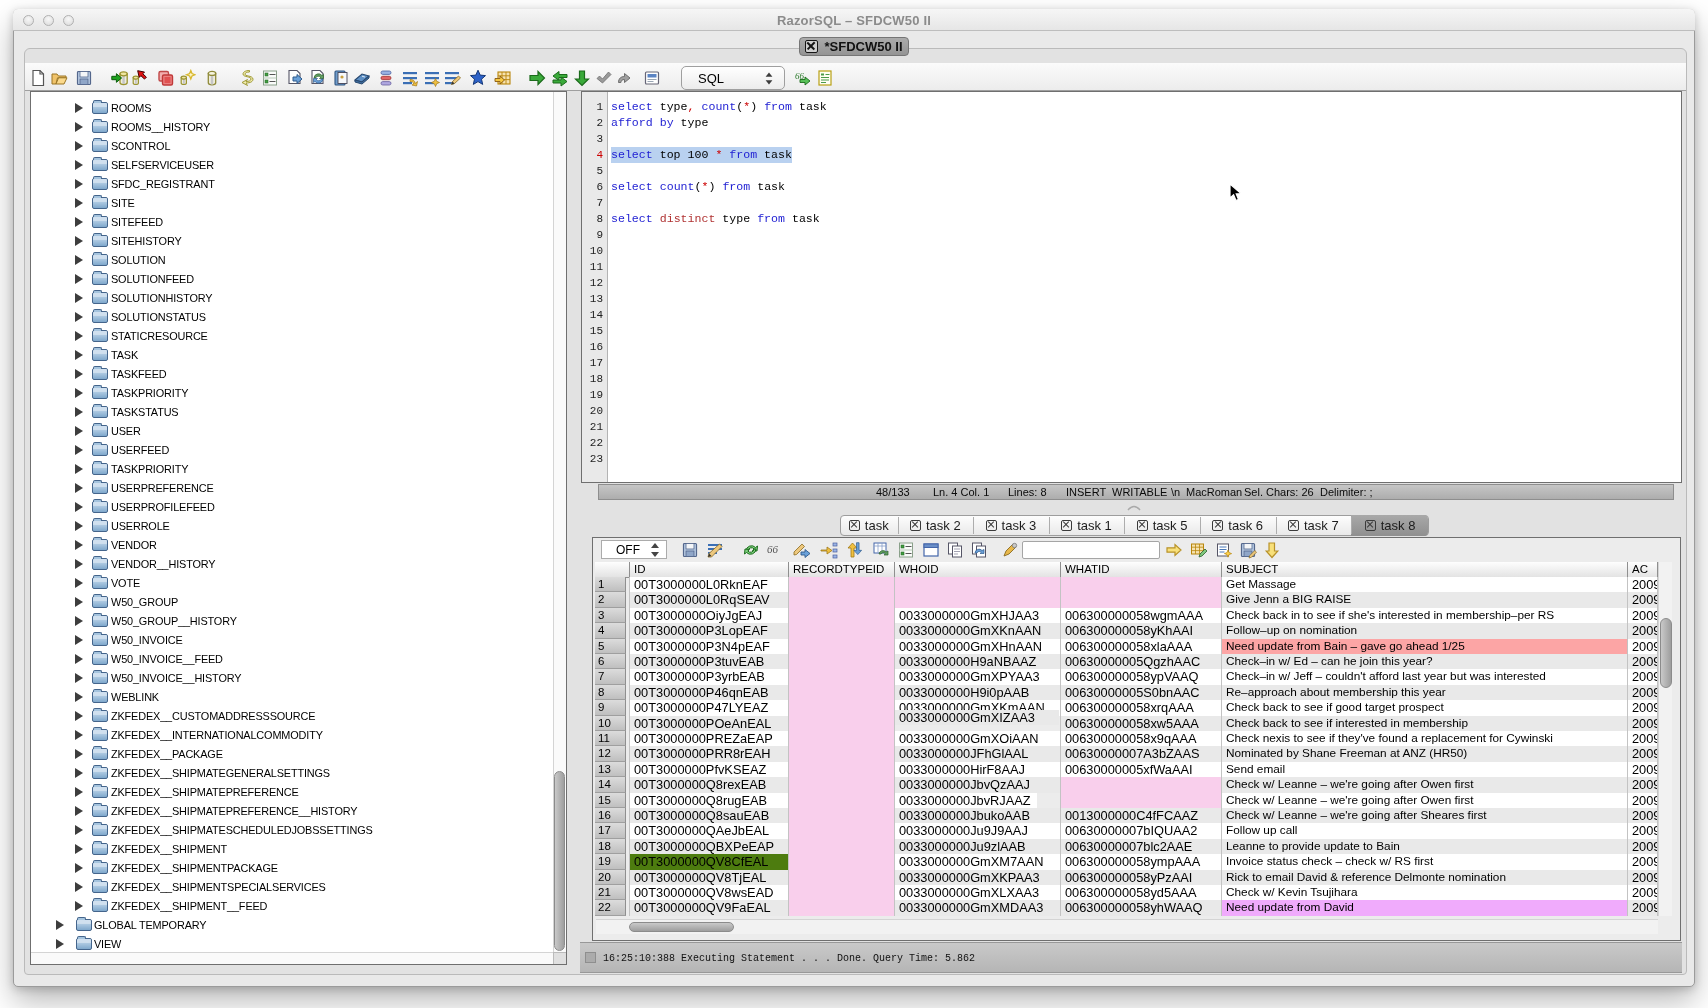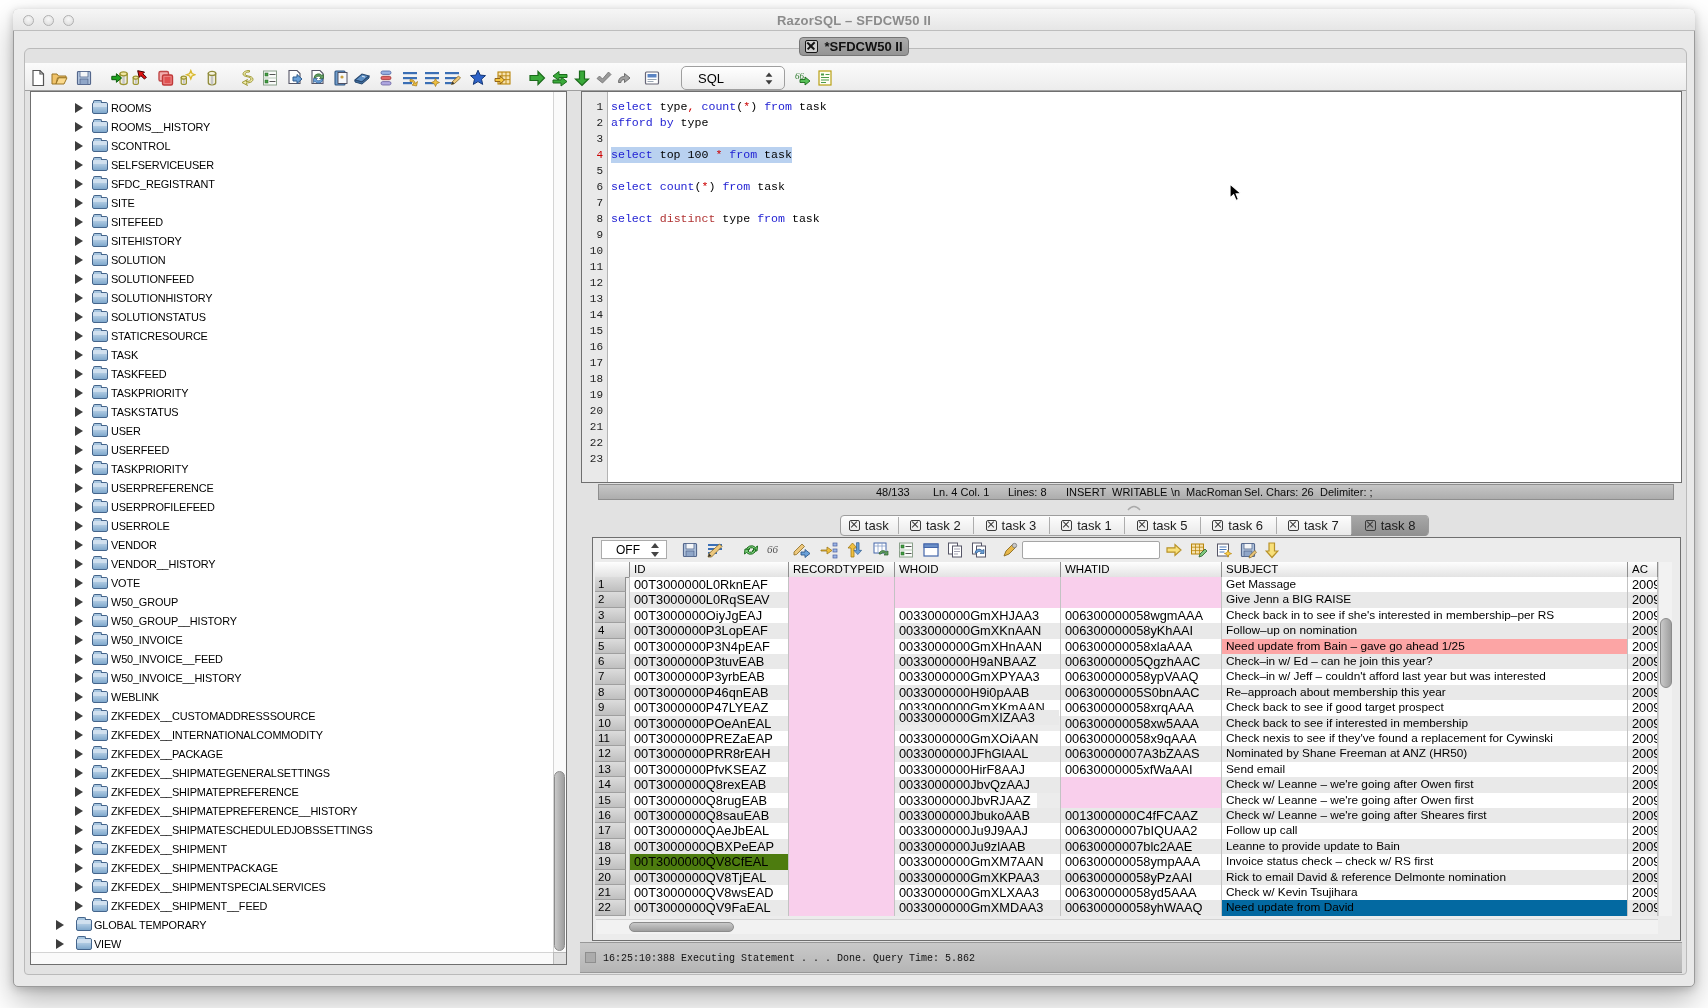--- a/index.html
+++ b/index.html
@@ -777,21 +777,21 @@
 <div class="cell" style="left:789px;top:885.0px;width:106px;background:#f9cfec"></div>
 <div class="cell" style="left:895px;top:885.0px;width:166px;background:#ffffff">0033000000GmXLXAA3</div>
 <div class="cell" style="left:1061px;top:885.0px;width:161px;background:#ffffff">006300000058yd5AAA</div>
 <div class="cell sc" style="left:1222px;top:885.0px;width:406px;background:#ffffff">Check w/ Kevin Tsujihara</div>
 <div class="cell" style="left:1628px;top:885.0px;width:30px;background:#ffffff">2009</div>
 <div class="rnc" style="top:900.4px;left:595px;height:15.4px;line-height:15.4px">22</div>
 <div class="cell" style="left:630px;top:900.4px;width:159px;background:#e9e9e9">00T3000000QV9FaEAL</div>
 <div class="cell" style="left:789px;top:900.4px;width:106px;background:#f9cfec"></div>
 <div class="cell" style="left:895px;top:900.4px;width:166px;background:#e9e9e9">0033000000GmXMDAA3</div>
 <div class="cell" style="left:1061px;top:900.4px;width:161px;background:#e9e9e9">006300000058yhWAAQ</div>
-<div class="cell sc" style="left:1222px;top:900.4px;width:406px;background:#0369a1">Need update from David</div>
+<div class="cell sc" style="left:1222px;top:900.4px;width:406px;background:#f0abfc">Need update from David</div>
 <div class="cell" style="left:1628px;top:900.4px;width:30px;background:#e9e9e9">2009</div>
 <div class="vline" style="left:629px;top:577px;height:338.8px"></div>
 <div class="vline" style="left:788px;top:577px;height:338.8px"></div>
 <div class="vline" style="left:894px;top:577px;height:338.8px"></div>
 <div class="vline" style="left:1060px;top:577px;height:338.8px"></div>
 <div class="vline" style="left:1221px;top:577px;height:338.8px"></div>
 <div class="vline" style="left:1627px;top:577px;height:338.8px"></div>
 <div class="vline" style="left:1657px;top:577px;height:338.8px"></div>
 <div class="sbv" style="left:1658px;top:562px;width:14px;height:354px;background:#f2f2f2"></div>
 <div class="thumb" style="left:1660px;top:618px;width:12px;height:70px"></div>

